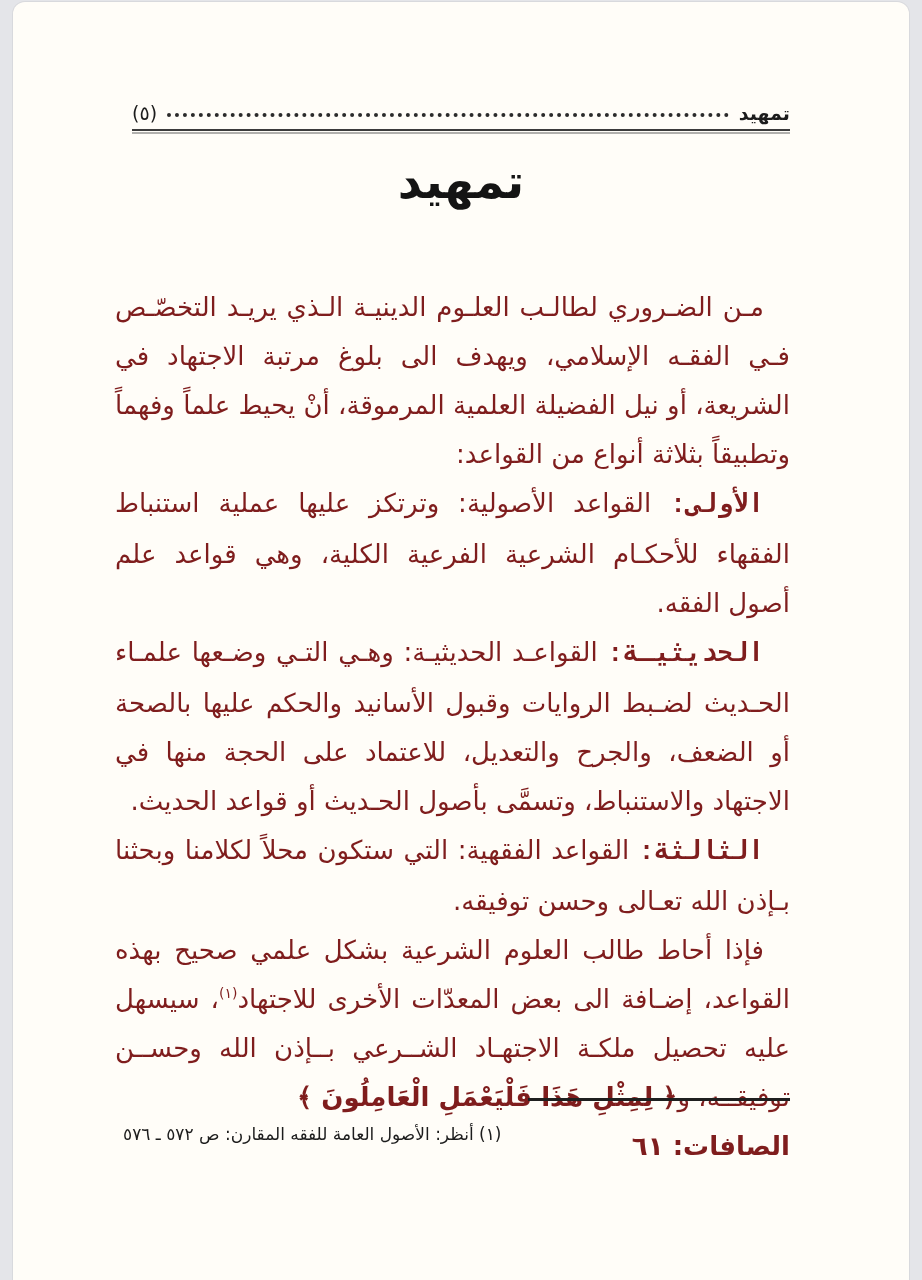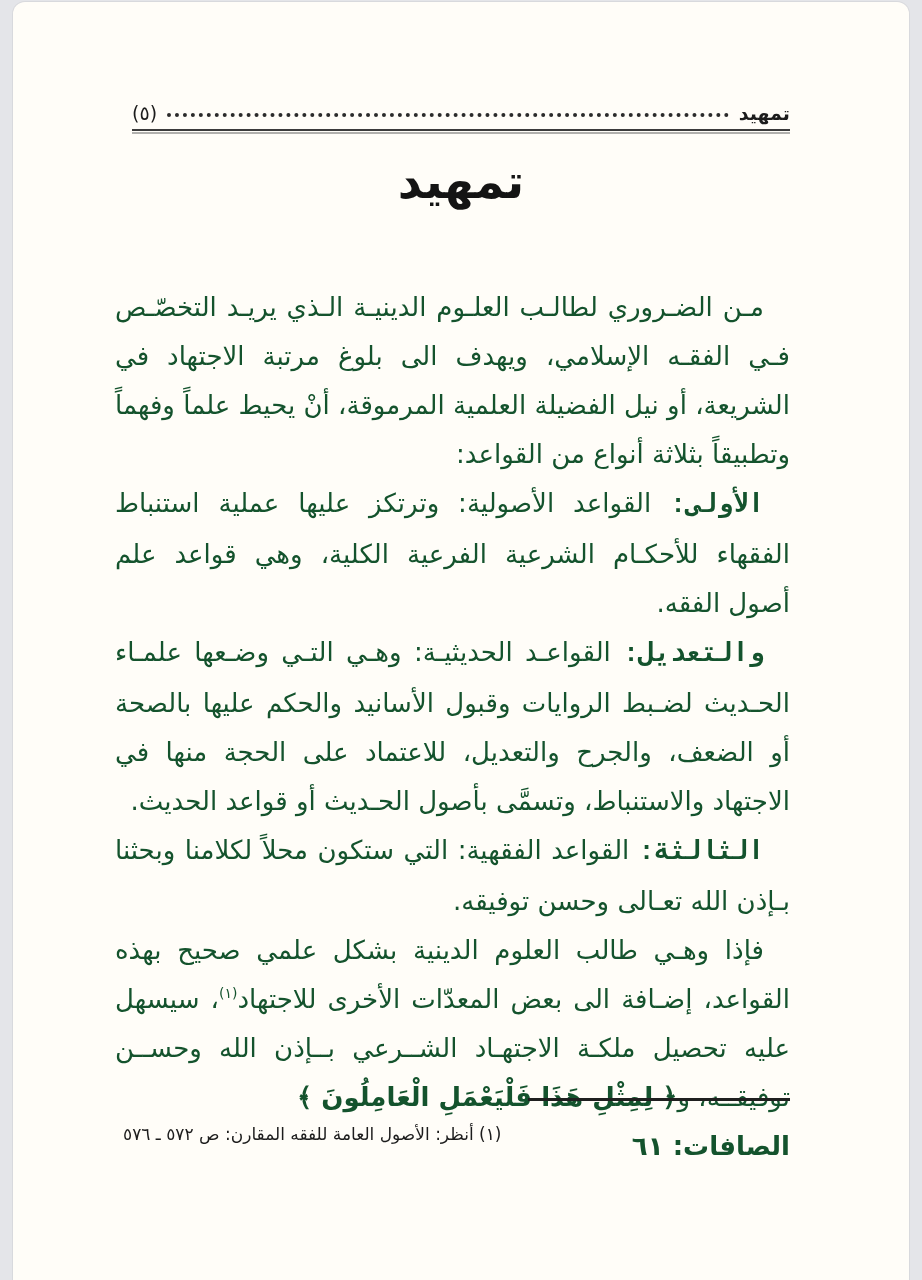--- a/index.html
+++ b/index.html
@@ -53,21 +53,21 @@
     letter-spacing:1px;
   }
   
   .body-text{
     position:absolute;
     top:281px;left:102px;right:119px;
     direction:rtl;
     text-align:justify;
     font-size:26px;
     line-height:49px;
-    color:#14532d;
+    color:#7f1d1d;
   }
   .body-text p{margin:0;text-indent:26px;}
   .lead{font-weight:bold;font-family:Liberation Mono, monospace;}
   .fn-ref{
     font-size:14px;
     vertical-align:super;
     line-height:0;
   }
   .quran-verse{font-weight:bold;}
   .ref-line{display:block;text-indent:0;font-weight:bold;}
@@ -105,29 +105,29 @@
 
     <div class="body-text">
       <p>
         <span>مـن الضـروري لطالـب العلـوم الدينيـة الـذي يريـد التخصّـص فـي الفقـه الإسلامي، ويهدف الى بلوغ مرتبة الاجتهاد في الشريعة، أو نيل الفضيلة العلمية المرموقة، أنْ يحيط علماً وفهماً وتطبيقاً بثلاثة أنواع من القواعد:</span>
       </p>
       <p>
         <span class="lead">الأولى:</span>
         <span> القواعد الأصولية: وترتكز عليها عملية استنباط الفقهاء للأحكـام الشرعية الفرعية الكلية، وهي قواعد علم أصول الفقه.</span>
       </p>
       <p>
-        <span class="lead">والتعديل:</span>
+        <span class="lead">الحديثيـة:</span>
         <span> القواعـد الحديثيـة: وهـي التـي وضـعها علمـاء الحـديث لضـبط الروايات وقبول الأسانيد والحكم عليها بالصحة أو الضعف، والجرح والتعديل، للاعتماد على الحجة منها في الاجتهاد والاستنباط، وتسمَّى بأصول الحـديث أو قواعد الحديث.</span>
       </p>
       <p>
         <span class="lead">الثالثة:</span>
         <span> القواعد الفقهية: التي ستكون محلاً لكلامنا وبحثنا بـإذن الله تعـالى وحسن توفيقه.</span>
       </p>
       <p>
-        <span>فإذا وهـي طالب العلوم الدينية بشكل علمي صحيح بهذه القواعد، إضـافة الى بعض المعدّات الأخرى للاجتهاد</span><sup class="fn-ref">(١)</sup><span>، سيسهل عليه تحصيل ملكـة الاجتهـاد الشــرعي بــإذن الله وحســن توفيقــه، و</span><span class="quran-verse">﴿ لِمِثْلِ هَذَا فَلْيَعْمَلِ الْعَامِلُونَ ﴾</span>
+        <span>فإذا أحاط طالب العلوم الشرعية بشكل علمي صحيح بهذه القواعد، إضـافة الى بعض المعدّات الأخرى للاجتهاد</span><sup class="fn-ref">(١)</sup><span>، سيسهل عليه تحصيل ملكـة الاجتهـاد الشــرعي بــإذن الله وحســن توفيقــه، و</span><span class="quran-verse">﴿ لِمِثْلِ هَذَا فَلْيَعْمَلِ الْعَامِلُونَ ﴾</span>
         <span class="ref-line">الصافات: ٦١</span>
       </p>
     </div>
 
     <div class="footnote-rule"></div>
     <div class="footnote">
       <span>(١)</span>
       <span>أنظر: الأصول العامة للفقه المقارن: ص ٥٧٢ ـ ٥٧٦</span>
     </div>
 

